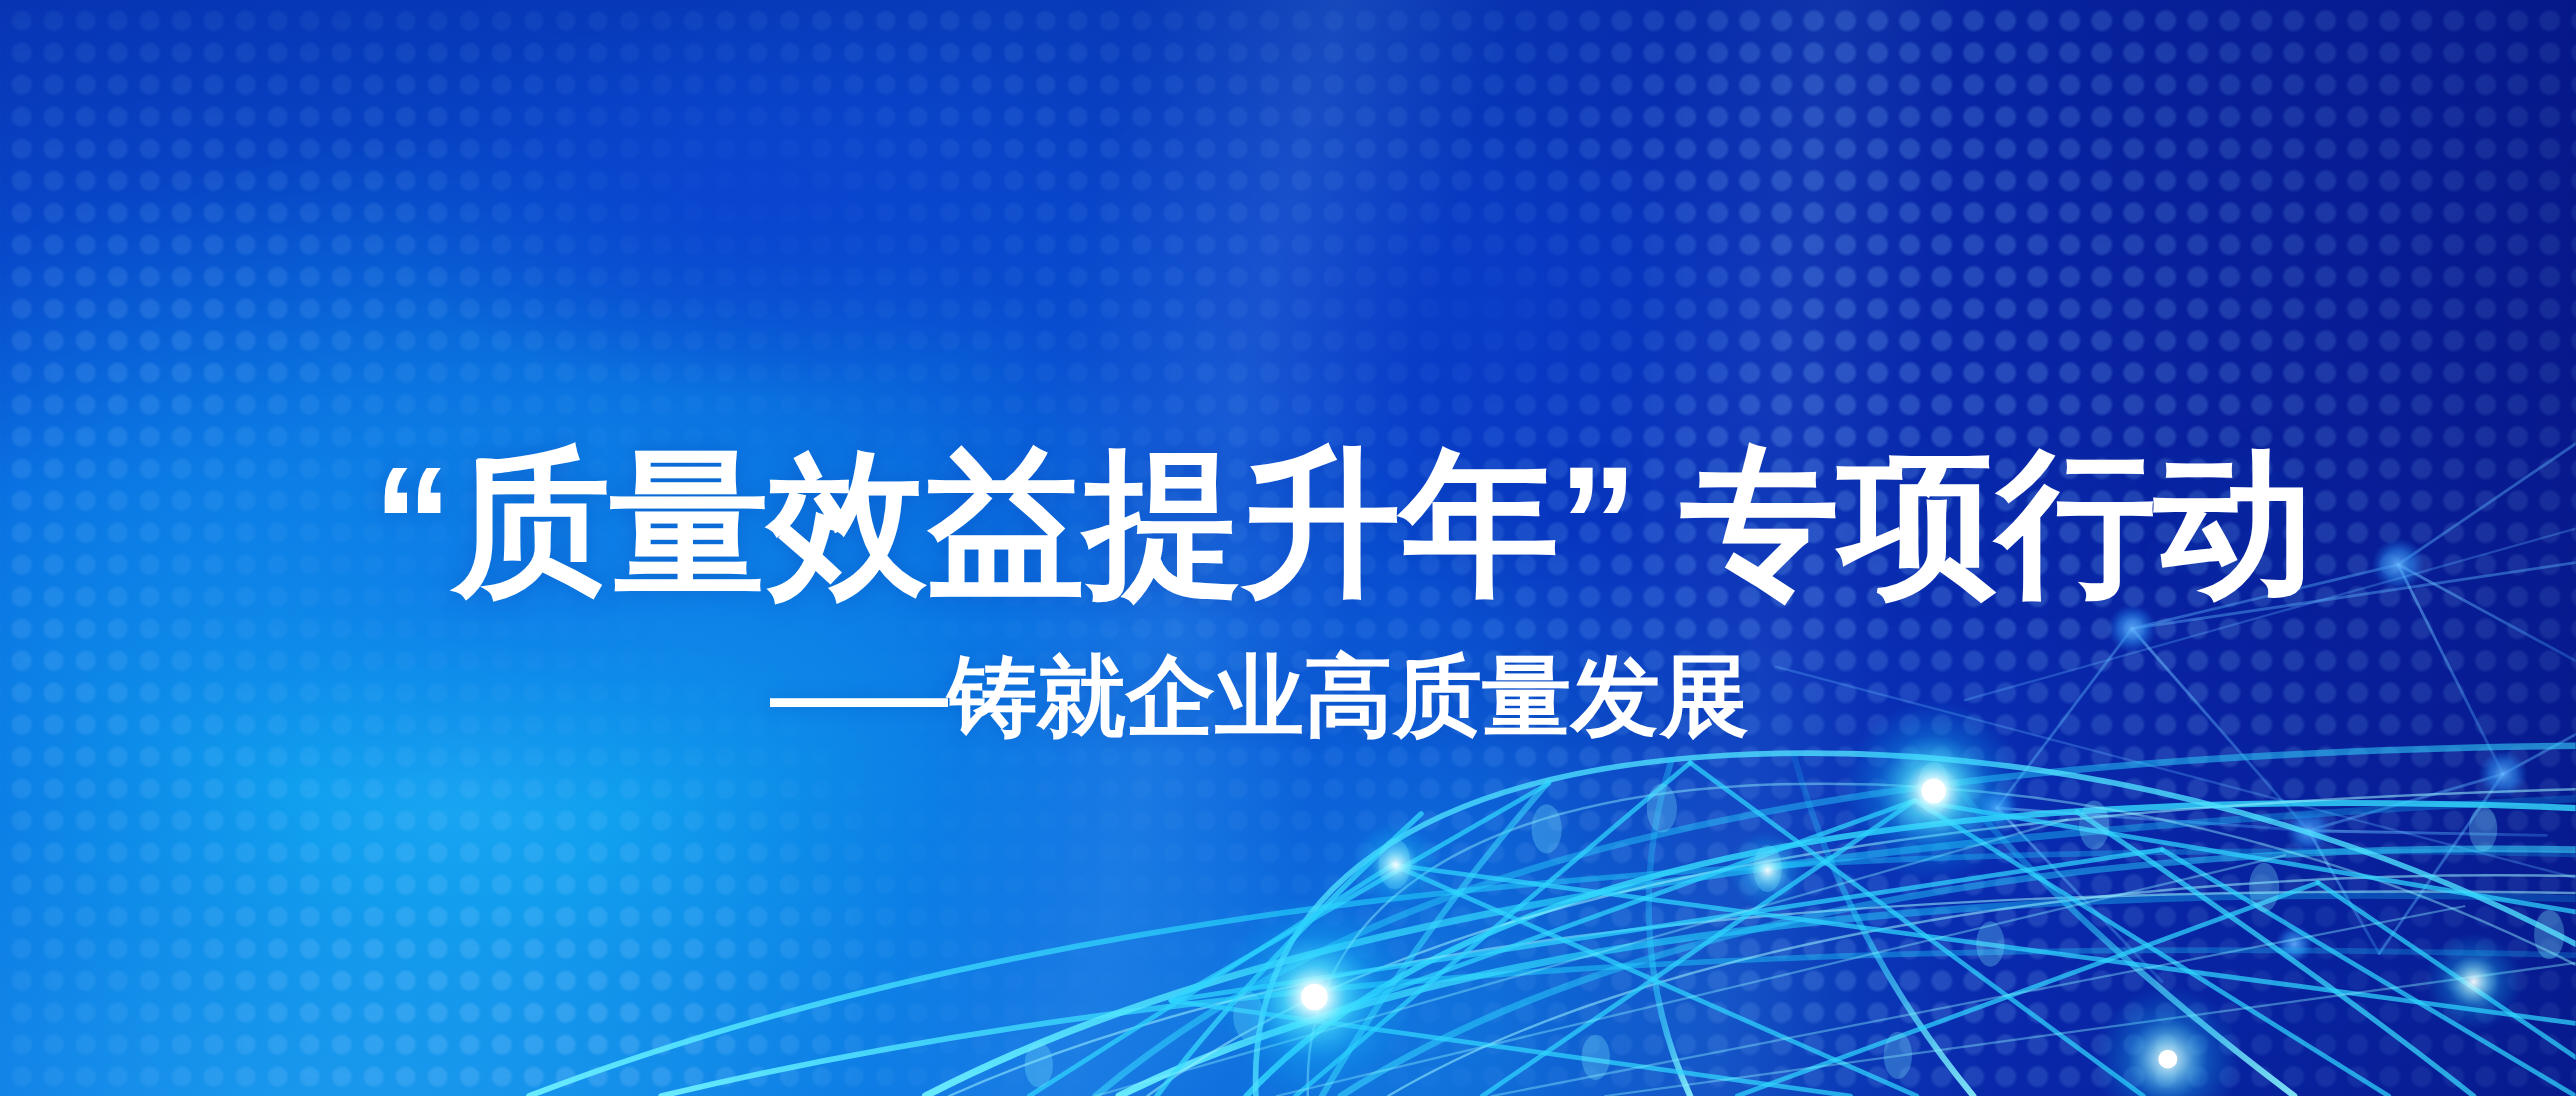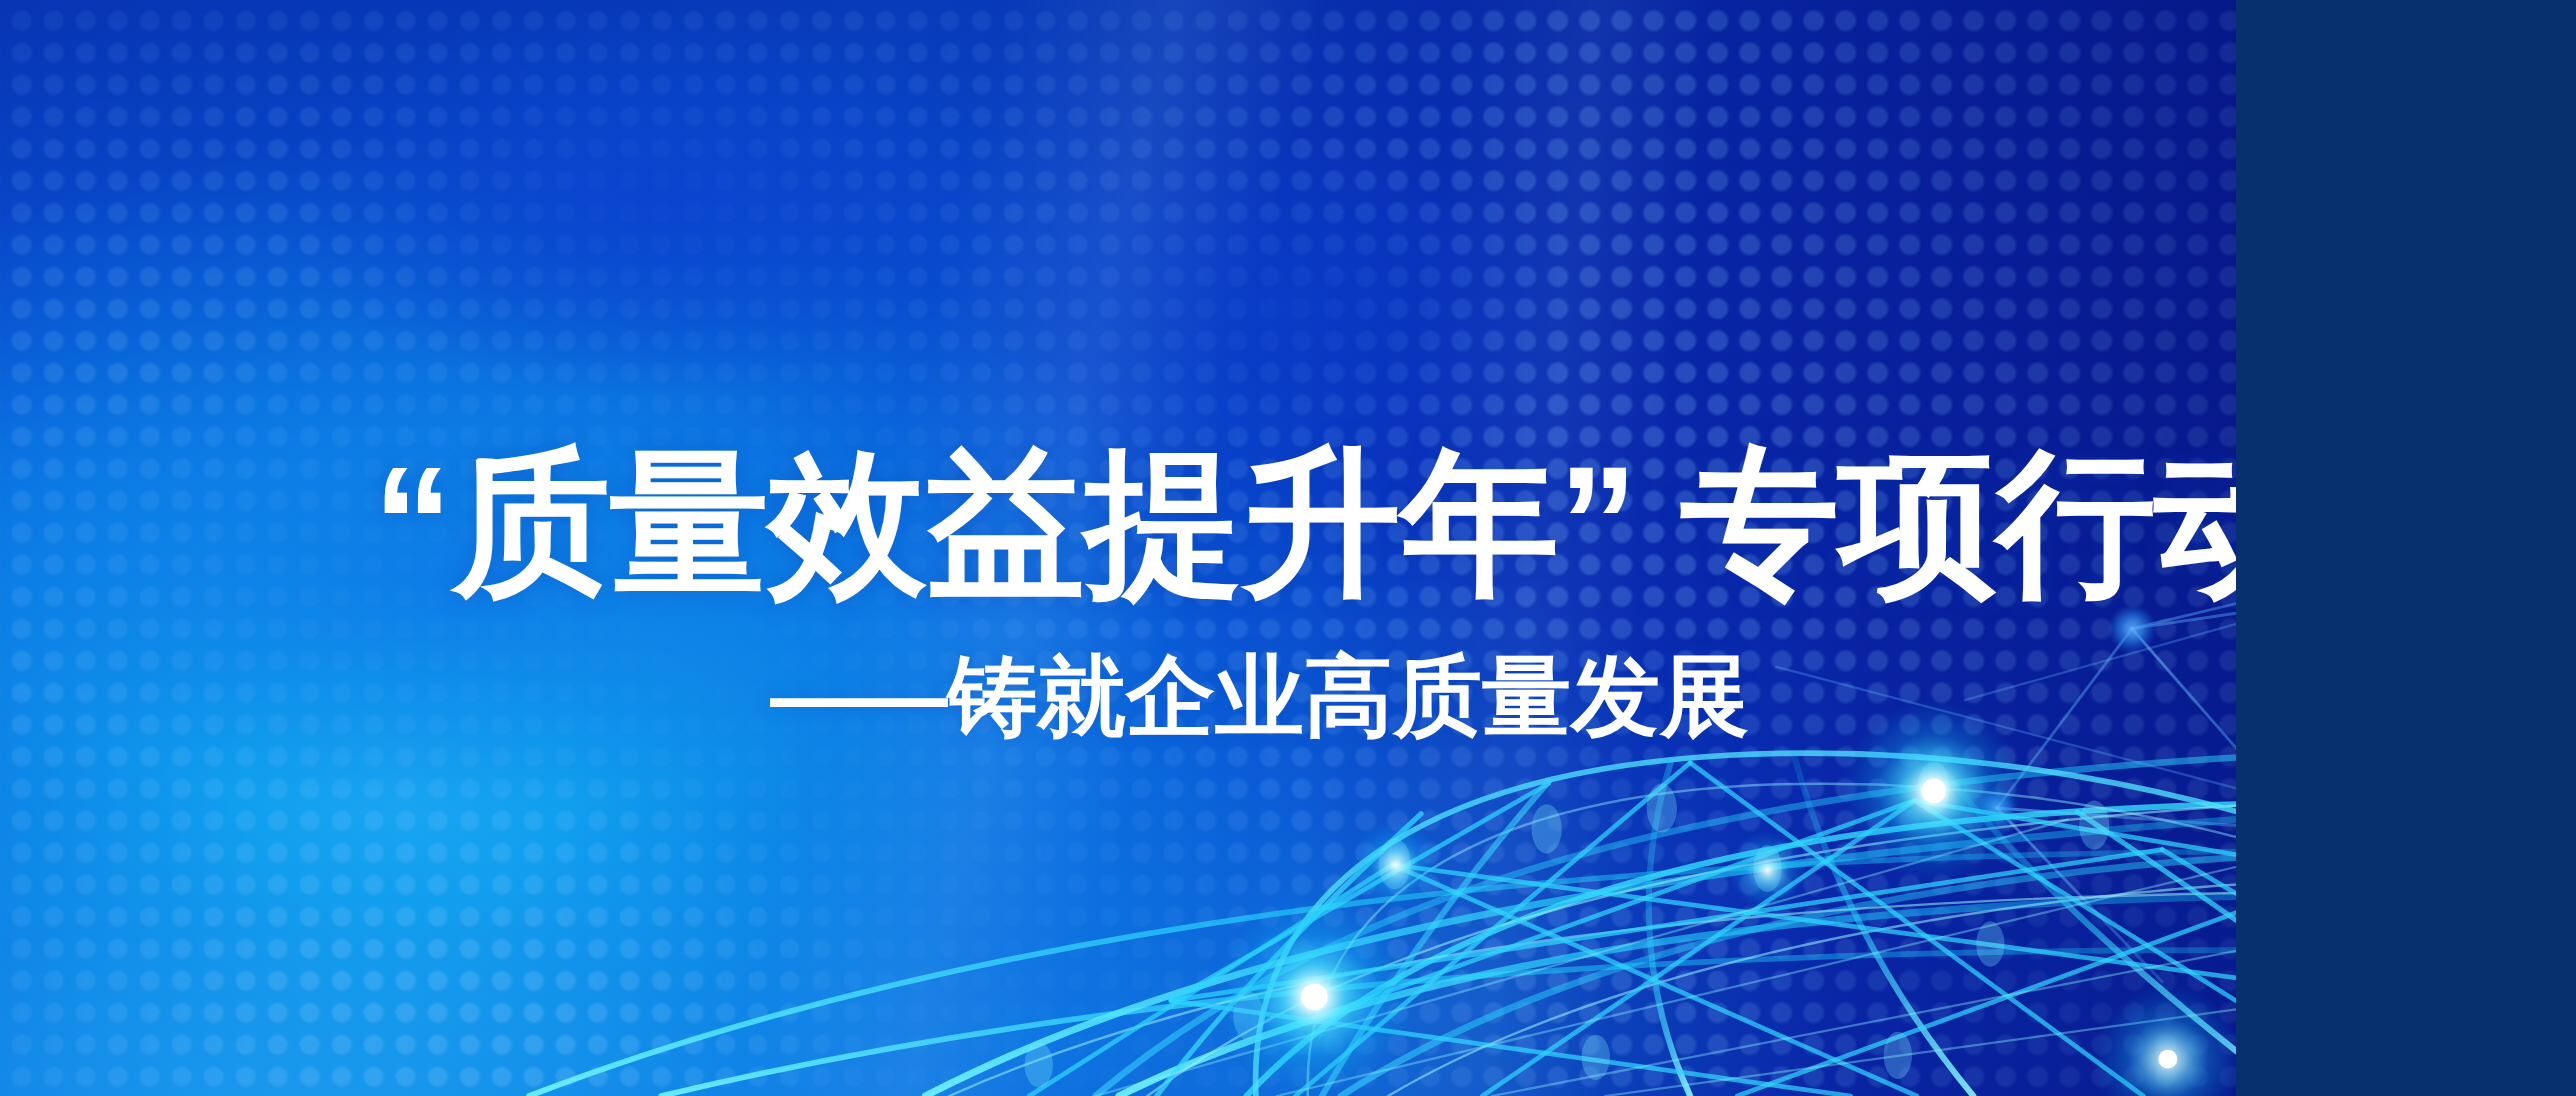--- a/index.html
+++ b/index.html
@@ -1,21 +1,21 @@
 <!DOCTYPE html>
 <html lang="zh" style="font-size:15px"><head>
 <meta charset="utf-8">
 <title>Banner</title>
 <style>
   html,body{margin:0;padding:0;background:#07306f;}
   *{box-sizing:border-box;}
 
   #banner{
     position:relative;
-    width:2236px;height:1096px;
+    width:2576px;height:1096px;
     overflow:hidden;
     font-family:"Liberation Sans","DejaVu Sans",sans-serif;
     background:#0a3fc0;
     user-select:none;
   }
 
   
   .layer{position:absolute;inset:0;pointer-events:none;}
 
   #bg-base{

